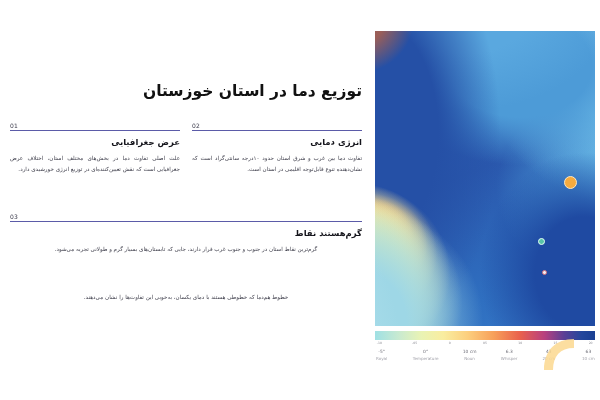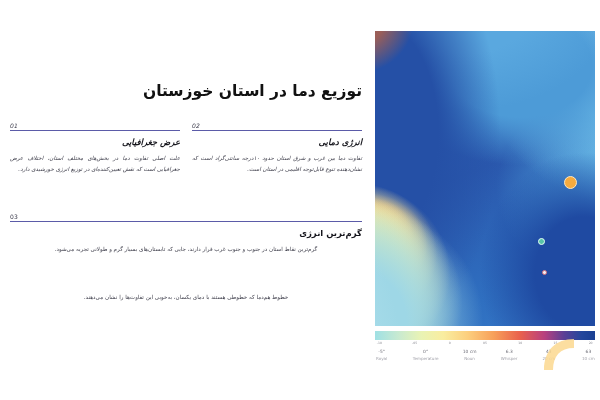--- a/index.html
+++ b/index.html
@@ -23,21 +23,21 @@
     position:absolute;right:8px;top:82px;width:350px;
     text-align:right;
     font-size:15.5px;font-weight:bold;color:#111;
     letter-spacing:0;line-height:1.25;
   }
 
   .cards{
     position:absolute;right:8px;top:122px;width:352px;
     display:flex;flex-direction:row;gap:12px;
   }
-  .card{flex:1 1 0;min-width:0;font-style:italic;}
+  .card{flex:1 1 0;min-width:0;}
   .card-num{
     font-size:6px;color:#3a3a4a;text-align:left;
     direction:ltr;padding-bottom:1px;font-weight:normal;
     letter-spacing:.3px;
   }
   .card-rule{height:1.4px;background:#5b5ba8;width:100%;margin-bottom:6px;}
   .card-head{
     font-size:8.5px;font-weight:bold;color:#15151c;
     text-align:right;margin-bottom:5px;line-height:1.3;
   }
@@ -184,21 +184,21 @@
         <div class="card-rule"></div>
         <div class="card-head">عرض جغرافیایی</div>
         <div class="card-body">علت اصلی تفاوت دما در بخش‌های مختلف استان، اختلاف عرض جغرافیایی است که نقش تعیین‌کننده‌ای در توزیع انرژی خورشیدی دارد.</div>
       </div>
 
     </div>
 
     <div class="wide-card">
       <div class="card-num">03</div>
       <div class="card-rule"></div>
-      <div class="card-head">گرم‌ترین انرژی</div>
+      <div class="card-head">گرم‌هستند نقاط</div>
       <div class="card-body">گرم‌ترین نقاط استان در جنوب و جنوب غرب قرار دارند، جایی که تابستان‌های بسیار گرم و طولانی تجربه می‌شود.</div>
     </div>
 
     <div class="closing">خطوط هم‌دما که خطوطی هستند با دمای یکسان، به‌خوبی این تفاوت‌ها را نشان می‌دهند.</div>
   </div>
 
   <div class="chart-panel">
 
     <div class="plot-frame">
       <div class="plot-inner">

